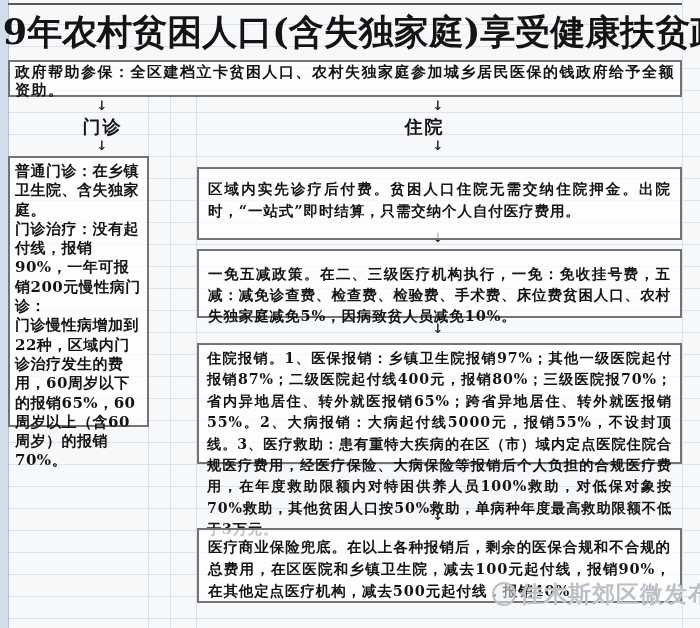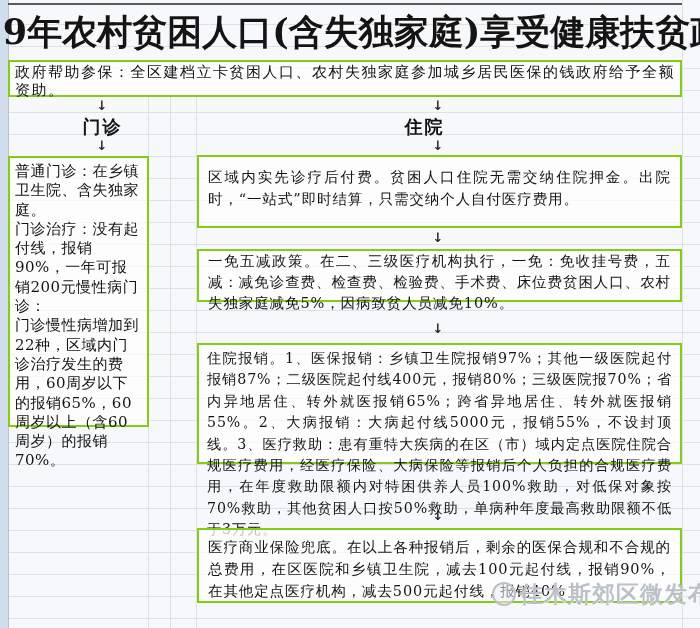--- a/index.html
+++ b/index.html
@@ -21,22 +21,22 @@
     background:#d2ddeb;border-right:1px solid #b7c3d4;
   }
   .top-rule{position:absolute;left:8px;top:3px;width:674px;height:2px;background:#5a5a5a;}
 
   .page-title{
     position:absolute;left:8px;top:6px;width:674px;height:52px;
     display:flex;align-items:center;justify-content:center;
     font-size:35px;font-weight:700;letter-spacing:0px;white-space:nowrap;
   }
   .box{
-    position:absolute;border:2px solid #84cc16;background:rgba(255,255,255,0.72);
-    font-weight:400;box-sizing:border-box;text-align:justify;
+    position:absolute;border:2px solid #737373;background:rgba(255,255,255,0.72);
+    font-weight:700;box-sizing:border-box;text-align:justify;
   }
   .subtitle-box{
     left:8px;top:60px;width:674px;height:37px;
     font-size:15px;line-height:18px;letter-spacing:1.5px;padding:1px 5px;
   }
   .col-header{
     position:absolute;top:115px;height:24px;display:flex;align-items:center;justify-content:center;
     font-size:18px;font-weight:700;letter-spacing:2px;
   }
   .hdr-left{left:8px;width:189px;}
@@ -44,22 +44,22 @@
   .arr{
     position:absolute;width:16px;text-align:center;transform:translateX(-8px);
     font-family:"DejaVu Sans",sans-serif;font-size:13px;line-height:14px;color:#2b2b2b;font-weight:700;
   }
   .left-box{
     left:8px;top:156px;width:141px;height:271px;
     font-size:15px;line-height:19.3px;letter-spacing:0.5px;padding:4px 5px;
     white-space:pre-line;text-align:left;
   }
   .rbox{left:197px;width:485px;font-size:14.5px;letter-spacing:0.9px;}
-  .rbox1{top:155px;height:73px;line-height:22px;padding:9px 9px 4px 9px;}
-  .rbox2{top:249px;height:53px;line-height:21px;padding:0 9px;}
+  .rbox1{top:167px;height:73px;line-height:22px;padding:9px 9px 4px 9px;}
+  .rbox2{top:249px;height:69px;line-height:21px;padding:12px 9px;}
   .rbox3{top:343px;height:121px;line-height:21.4px;padding:3px 8px;font-size:14.2px;}
   .rbox4{top:528px;height:75px;line-height:22px;padding:6px 9px;}
 
   .watermark{
     position:absolute;left:492px;top:580px;height:28px;z-index:6;
     display:flex;align-items:center;gap:4px;pointer-events:none;
   }
   .wm-circle{
     width:24px;height:24px;border-radius:50%;
     border:2px solid #bcc1c8;background:rgba(236,238,241,0.55);

